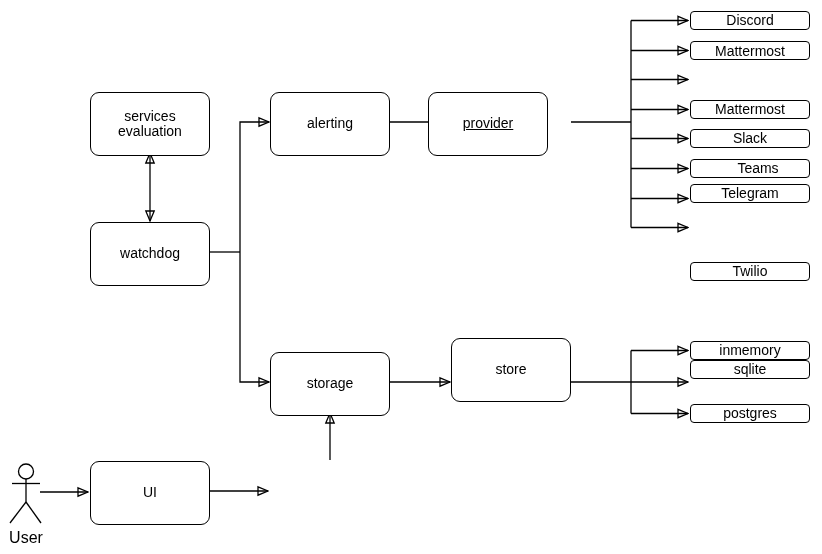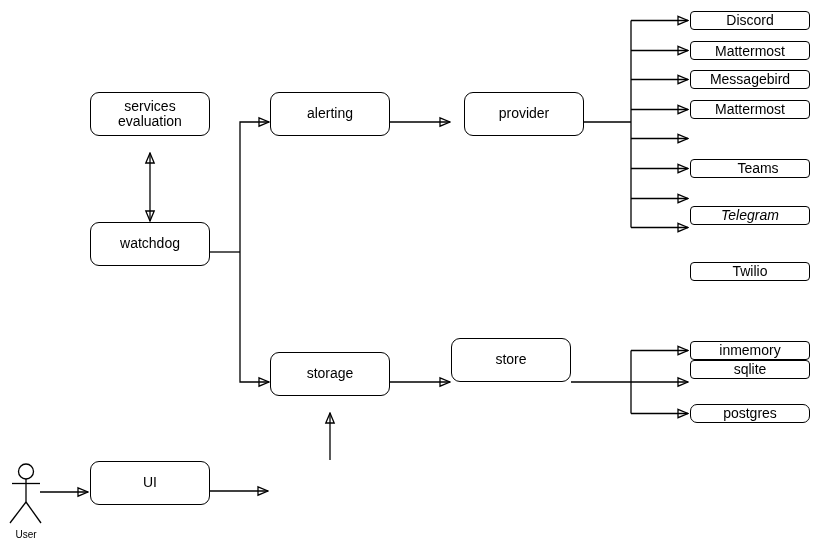--- a/index.html
+++ b/index.html
@@ -35,35 +35,35 @@
     border: 1px solid #000000;
     display: flex;
     align-items: center;
     justify-content: center;
     text-align: center;
     font-size: 14px;
     line-height: 1.1;
   }
   .node.big {
     width: 120px;
-    height: 44px;
+    height: 64px;
     border-radius: 9px;
   }
   .node.small {
     width: 120px;
     height: 19px;
     border-radius: 4px;
   }
   .actor-label {
     position: absolute;
     left: 0px;
     top: 529px;
     width: 52px;
     text-align: center;
-    font-size: 10px;
+    font-size: 16px;
   }
 </style>
 </head>
 <body>
 
 <div class="canvas">
 
   <svg class="edges" viewBox="0 0 822 554" xmlns="http://www.w3.org/2000/svg">
     <defs>
       <marker id="arr" viewBox="0 0 12 12" refX="11" refY="6" markerWidth="12" markerHeight="12" orient="auto-start-reverse" markerUnits="userSpaceOnUse">
@@ -115,60 +115,60 @@
 
   <div class="node big" style="left:90px; top:92px;">
     <span>services evaluation</span>
   </div>
   <div class="node big" style="left:270px; top:92px;">
     <span>alerting</span>
   </div>
   <div class="node big" style="left:90px; top:222px;">
     <span>watchdog</span>
   </div>
-  <div class="node big" style="left:464px; top:92px;">
+  <div class="node big" style="left:428px; top:92px;text-decoration:underline;">
     <span>provider</span>
   </div>
   <div class="node big" style="left:270px; top:352px;">
     <span>storage</span>
   </div>
   <div class="node big" style="left:451px; top:338px;">
     <span>store</span>
   </div>
   <div class="node big" style="left:90px; top:461px;">
     <span>UI</span>
   </div>
 
   <div class="node small" style="left:690px; top:11px;">
     <span>Discord</span>
   </div>
   <div class="node small" style="left:690px; top:41px;align-items:flex-end;">
     <span>Mattermost</span>
   </div>
-  <div class="node small" style="left:690px; top:70px;">
-    <span>Messagebird</span>
-  </div>
   <div class="node small" style="left:690px; top:100px;">
     <span>Mattermost</span>
+  </div>
+  <div class="node small" style="left:690px; top:129px;">
+    <span>Slack</span>
   </div>
   <div class="node small" style="left:690px; top:159px;padding-left:16px;">
     <span>Teams</span>
   </div>
-  <div class="node small" style="left:690px; top:206px;font-style:italic;">
+  <div class="node small" style="left:690px; top:184px;">
     <span>Telegram</span>
   </div>
   <div class="node small" style="left:690px; top:218px;margin-top:44px;">
     <span>Twilio</span>
   </div>
 
   <div class="node small" style="left:690px; top:341px;">
     <span>inmemory</span>
   </div>
   <div class="node small" style="left:690px; top:360px;">
     <span>sqlite</span>
   </div>
-  <div class="node small" style="left:690px; top:404px;border-radius:7px;">
+  <div class="node small" style="left:690px; top:404px;">
     <span>postgres</span>
   </div>
 
   <div class="actor-label">User</div>
 
 </div>
 
 </body></html>

